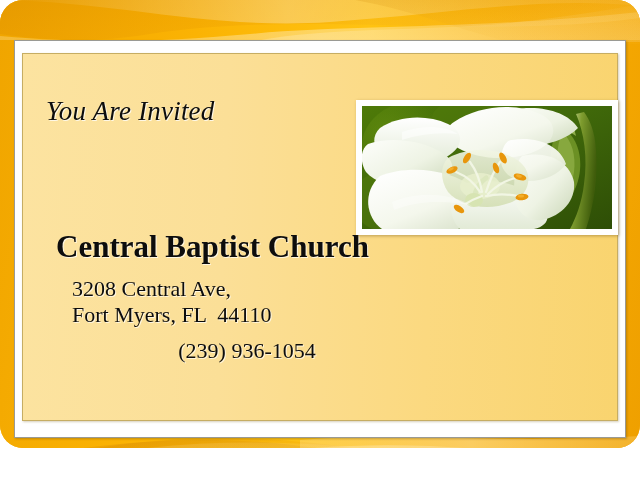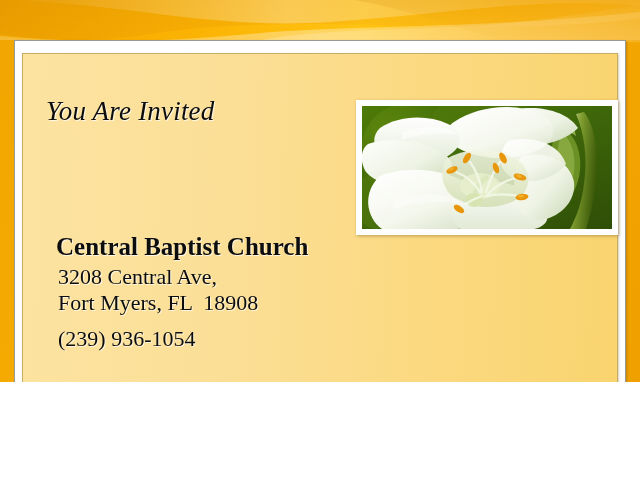--- a/index.html
+++ b/index.html
@@ -3,24 +3,25 @@
 <meta charset="utf-8">
 <style>
   html, body {
     margin: 0;
     padding: 0;
     background: #ffffff;
   }
   #slide {
     position: relative;
     width: 640px;
-    height: 382px;
+    height: 448px;
     overflow: hidden;
     font-family: "Liberation Serif", "DejaVu Serif", serif;
     background: #F5A800;
+    border-radius: 23px;
   }
 
   
   .bg-base {
     position: absolute;
     inset: 0;
     background: linear-gradient(100deg, #F0A500 0%, #FBB303 28%, #FFC312 52%, #F9AE02 74%, #EFA000 100%);
   }
   .bg-waves { position: absolute; inset: 0; }
   .bg-waves svg { display: block; width: 640px; height: 480px; }
@@ -69,38 +70,39 @@
   
   .addr {
     position: absolute;
     left: 33px;
     top: 178px;
     width: 380px;
     color: #0d0d0d;
     text-shadow: 1px 1px 0 rgba(255,255,255,0.7);
   }
   .addr .org {
-    font-size: 25px;
+    font-size: 31px;
     font-weight: bold;
     line-height: 30px;
-    margin-bottom: 2px;
+    margin-bottom: 14px;
     white-space: nowrap;
   }
   .addr .line {
     font-size: 22px;
     line-height: 26px;
-    margin-left: 2px;
+    margin-left: 16px;
     white-space: pre;
   }
   .addr .phone {
     font-size: 22px;
     line-height: 26px;
     margin-top: 10px;
     margin-left: 2px;
     white-space: nowrap;
+    text-align: center;
   }
 
   
   .photo-frame {
     position: absolute;
     left: 333px;
     top: 46px;
     width: 250px;
     height: 123px;
     background: #FFFFFF;
@@ -169,21 +171,21 @@
 
   <div class="panel">
 
     <div class="headline">
       <div>You Are Invited</div>
     </div>
 
     <div class="addr">
       <div class="org">Central Baptist Church</div>
       <div class="line">3208 Central Ave,</div>
-      <div class="line">Fort Myers, FL  18908</div>
+      <div class="line">Fort Myers, FL  44110</div>
       <div class="phone">(239) 936-1054</div>
     </div>
 
     <div class="photo-frame">
       <div class="photo">
         <svg viewBox="0 0 250 123" preserveAspectRatio="none">
           <defs>
             <linearGradient id="bgG" x1="0" y1="0" x2="1" y2="1">
               <stop offset="0" stop-color="#4E7A08"></stop>
               <stop offset="0.45" stop-color="#40690A"></stop>

